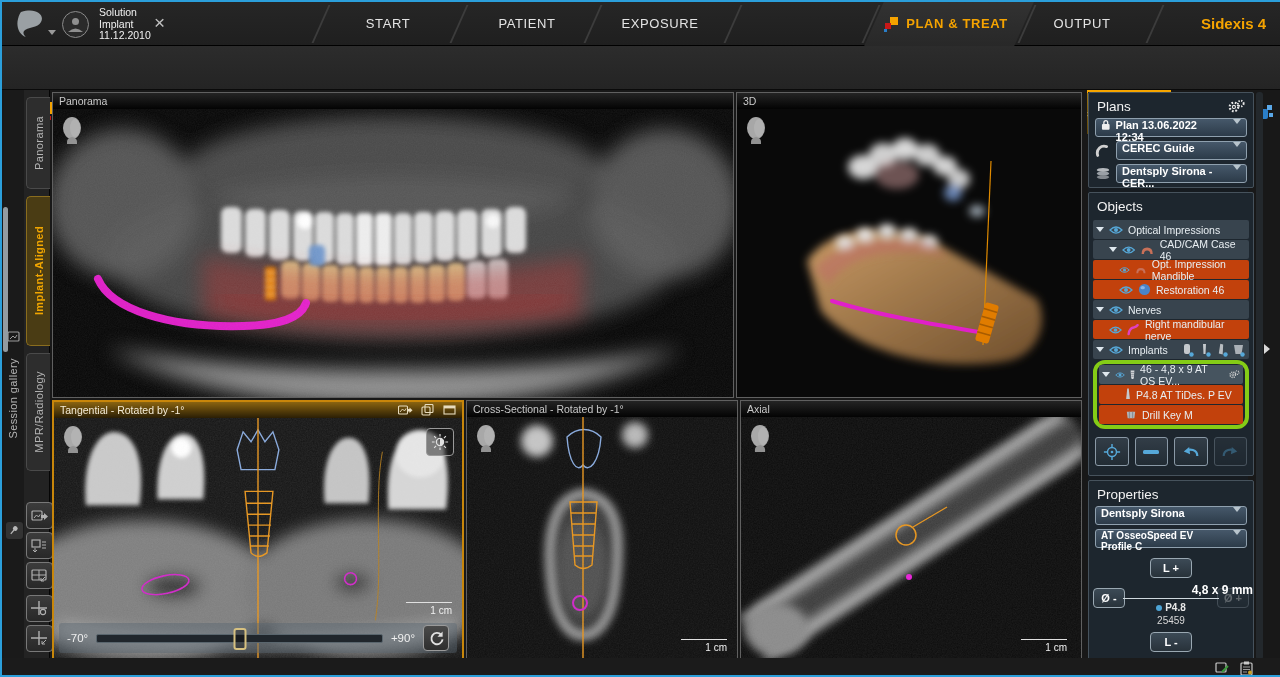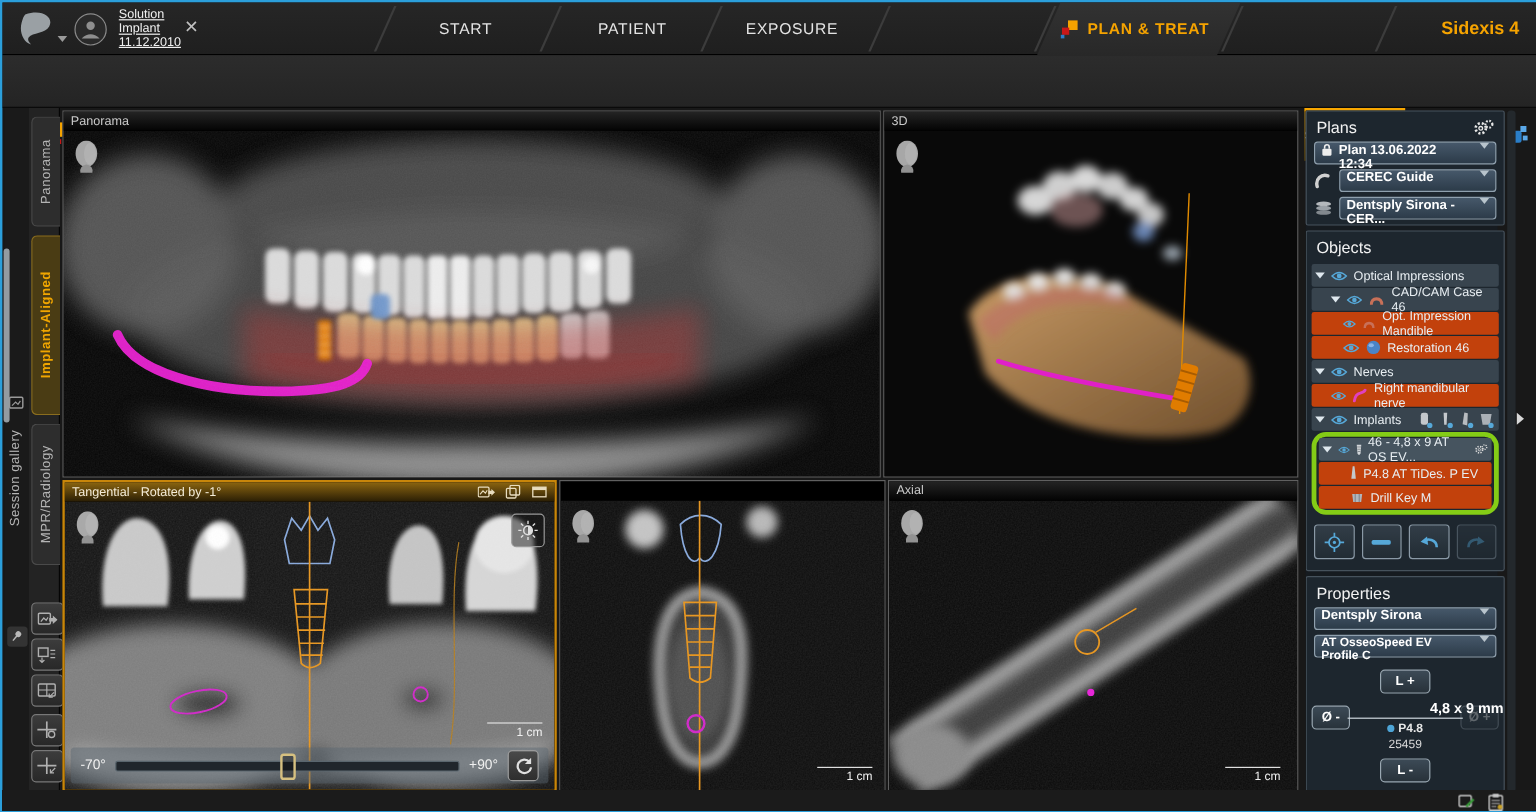--- a/index.html
+++ b/index.html
@@ -10,21 +10,21 @@
   .topbar { position:absolute; left:0; top:0; width:100%; height:44px; background:linear-gradient(#262626,#1f1f1f); border-bottom:1px solid #000; }
   .tab-sep { position:absolute; top:3px; width:2px; height:38px; background:#3c3c3c; transform:skewX(-24deg); }
   .top-tab { position:absolute; top:0; height:44px; line-height:44px; text-align:center; font-size:13px; letter-spacing:.6px; color:#e4e4e4; cursor:default; }
   .top-tab.disabled { color:#565656; }
   .top-tab-activebg { position:absolute; left:872px; top:0; width:150px; height:44px; background:linear-gradient(#323232,#282828); transform:skewX(-24deg); }
   .plantab { color:#f5a300; font-weight:bold; display:flex; align-items:center; justify-content:center; gap:7px; }
   .brand { position:absolute; right:14px; top:0; height:44px; line-height:44px; color:#f5a300; font-weight:bold; font-size:15px; }
   .sq { position:absolute; }
   .avatar { position:absolute; left:60px; top:9px; width:27px; height:27px; border-radius:50%; border:1.5px solid #8a8a8a; background:#2a2a2a; }
   .avatar svg { position:absolute; left:3px; top:3px; }
-  .patient-info { position:absolute; left:97px; top:5px; font-size:10.5px; line-height:11.5px; color:#f0f0f0;text-decoration:underline; }
+  .patient-info { position:absolute; left:97px; top:5px; font-size:10.5px; line-height:11.5px; color:#f0f0f0; }
   .close-x { position:absolute; left:152px; top:10px; font-size:19px; color:#c0c0c0; cursor:default; }
   .logo-chip { position:absolute; left:12px; top:7px; }
   .logo-caret { position:absolute; left:46px; top:28px; width:0; height:0; border-left:4px solid transparent; border-right:4px solid transparent; border-top:5px solid #9a9a9a; }
 
   
   .toolbar2 { position:absolute; left:0; top:44px; width:100%; height:44px; background:linear-gradient(#2c2c2c,#242424); border-bottom:1px solid #0a0a0a; }
   .scan-logo { position:absolute; left:30px; top:54px; width:26px; height:26px; }
   .scan-text { position:absolute; left:62px; top:53px; }
   .scan-dt { font-size:12px; font-weight:bold; color:#ececec; }
   .scan-lbl { font-size:11px; color:#8a8a8a; margin-top:1px; }
@@ -152,20 +152,21 @@
     <div class="top-tab" style="left:465px;width:120px">PATIENT</div>
     <div class="top-tab" style="left:598px;width:120px">EXPOSURE</div>
     <div class="top-tab plantab" style="left:868px;width:152px">
       <span style="position:relative;width:15px;height:15px;display:inline-block">
         <span class="sq" style="left:6px;top:0;width:8px;height:8px;background:#f5a300"></span>
         <span class="sq" style="left:1px;top:6px;width:6px;height:6px;background:#c81818"></span>
         <span class="sq" style="left:0;top:12px;width:3px;height:3px;background:#2a7ec8"></span>
       </span>
       <span>PLAN &amp; TREAT</span>
     </div>
+    <div class="top-tab" style="left:1022px;width:116px">OUTPUT</div>
     <div class="brand">Sidexis 4</div>
   </div>
 
   <div class="toolbar2">
     <div class="scan-logo">
       <span class="sq" style="left:11px;top:2px;width:12px;height:12px;background:#f5a300"></span>
       <span class="sq" style="left:4px;top:11px;width:9px;height:9px;background:#c81818"></span>
       <span class="sq" style="left:0;top:20px;width:5px;height:5px;background:#2a7ec8"></span>
       <span class="sq" style="left:15px;top:16px;width:4px;height:4px;background:#c81818"></span>
     </div>
@@ -518,20 +519,23 @@
             <svg width="15" height="15" viewBox="0 0 16 16">
                 <path d="M13,4 A6,6 0 1 0 14.5,9" fill="none" stroke="#e0e0e0" stroke-width="2"></path>
                 <path d="M14.5,0.5 V6 H9 Z" fill="#e0e0e0"></path>
               </svg>
           </div>
         </div>
       </div>
     </div>
 
     <div class="view" style="left:414px;top:308px;width:272px;height:260px">
+      <div class="vhead">
+        <span>Cross-Sectional - Rotated by -1°</span>
+      </div>
       <div class="vbody">
         <svg width="100%" height="100%" viewBox="0 0 270 242" preserveAspectRatio="none">
           <defs>
             <filter id="cb1" x="-30%" y="-30%" width="160%" height="160%">
                 <feGaussianBlur stdDeviation="4"></feGaussianBlur>
               </filter>
             <filter id="cn">
                 <feTurbulence type="fractalNoise" baseFrequency="0.8" numOctaves="3" stitchTiles="stitch"></feTurbulence>
                 <feColorMatrix type="matrix" values="0 0 0 0 .7 0 0 0 0 .7 0 0 0 0 .7 0 0 0 .2 0"></feColorMatrix>
               </filter>

